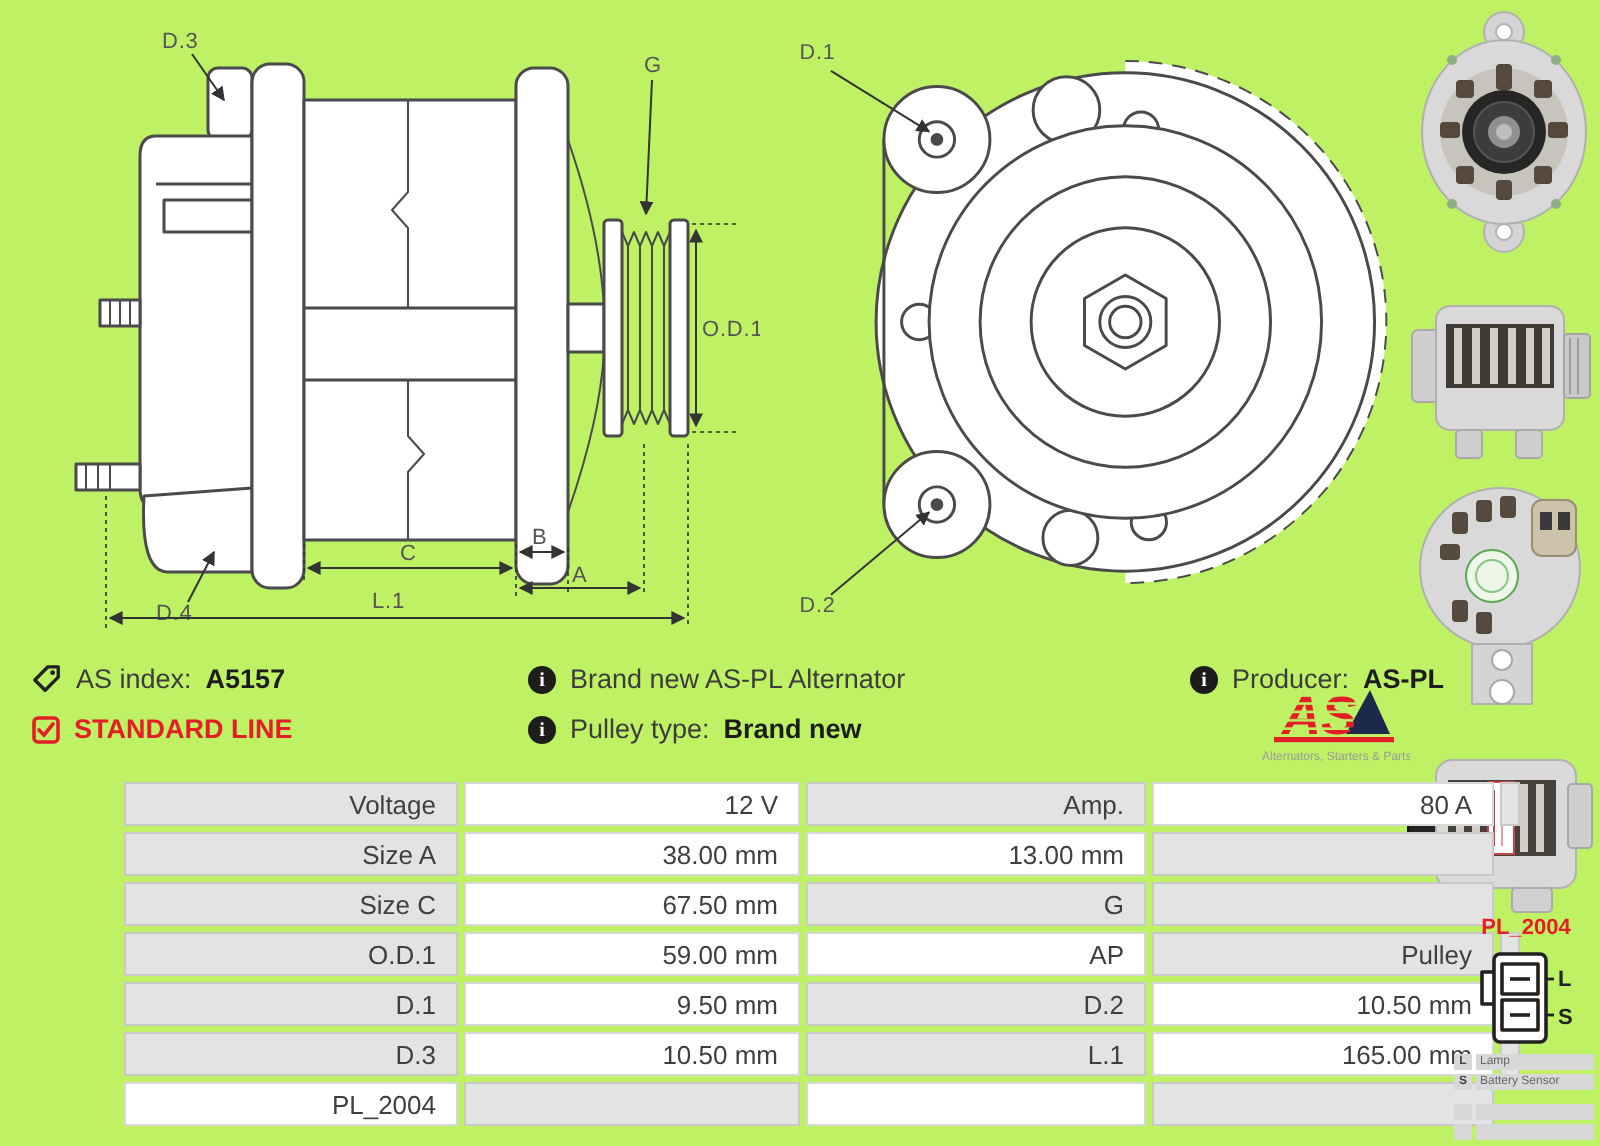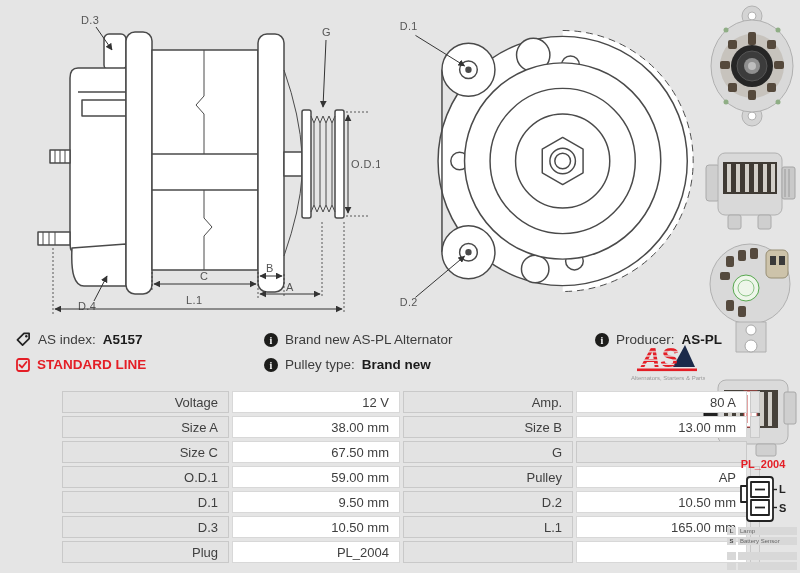--- a/index.html
+++ b/index.html
@@ -1,16 +1,16 @@
 <!DOCTYPE html>
 <html><head>
 <meta charset="utf-8">
 <style>
   html,body{margin:0;padding:0;background:#fff;}
-  #page{position:relative;width:800px;height:573px;background:#e5e5e5;overflow:hidden;
+  #page{position:relative;width:800px;height:573px;background:#bef264;overflow:hidden;
         font-family:"Liberation Sans",sans-serif;color:#3c3c3c;}
   svg{display:block;}
   .abs{position:absolute;}
 
   
   .draw text{font-family:"Liberation Sans",sans-serif;fill:#555;font-size:11px;letter-spacing:.4px;}
   .draw .body{stroke:#4a4a4a;stroke-width:1.5;fill:#fff;stroke-linejoin:round;}
   .draw .thin{stroke:#4a4a4a;stroke-width:1;fill:none;}
   .draw .dim{stroke:#333;stroke-width:1;fill:none;}
   .draw .ext{stroke:#333;stroke-width:.8;fill:none;stroke-dasharray:2 2;}
@@ -307,53 +307,51 @@
     <div class="trow">
       <div class="cell lbl">Voltage</div>
       <div class="cell val">12 V</div>
       <div class="cell lbl">Amp.</div>
       <div class="cell val">80 A</div>
       <div class="cell sliver"></div>
     </div>
     <div class="trow">
       <div class="cell lbl">Size A</div>
       <div class="cell val">38.00 mm</div>
-      <div class="cell lbl">Size B</div>
       <div class="cell val">13.00 mm</div>
       <div class="cell sliver"></div>
     </div>
     <div class="trow">
       <div class="cell lbl">Size C</div>
       <div class="cell val">67.50 mm</div>
       <div class="cell lbl">G</div>
       <div class="cell sliver"></div>
     </div>
     <div class="trow">
       <div class="cell lbl">O.D.1</div>
       <div class="cell val">59.00 mm</div>
+      <div class="cell val">AP</div>
       <div class="cell lbl">Pulley</div>
-      <div class="cell val">AP</div>
       <div class="cell sliver"></div>
     </div>
     <div class="trow">
       <div class="cell lbl">D.1</div>
       <div class="cell val">9.50 mm</div>
       <div class="cell lbl">D.2</div>
       <div class="cell val">10.50 mm</div>
       <div class="cell sliver"></div>
     </div>
     <div class="trow">
       <div class="cell lbl">D.3</div>
       <div class="cell val">10.50 mm</div>
       <div class="cell lbl">L.1</div>
       <div class="cell val">165.00 mm</div>
       <div class="cell sliver"></div>
     </div>
     <div class="trow">
-      <div class="cell lbl">Plug</div>
       <div class="cell val">PL_2004</div>
       <div class="cell lbl"></div>
       <div class="cell val"></div>
       <div class="cell sliver"></div>
     </div>
   </div>
 
   <div class="pl-name">PL_2004</div>
 
   <svg class="abs" style="left:733px;top:474px;" width="60" height="52" viewBox="0 0 60 52">

